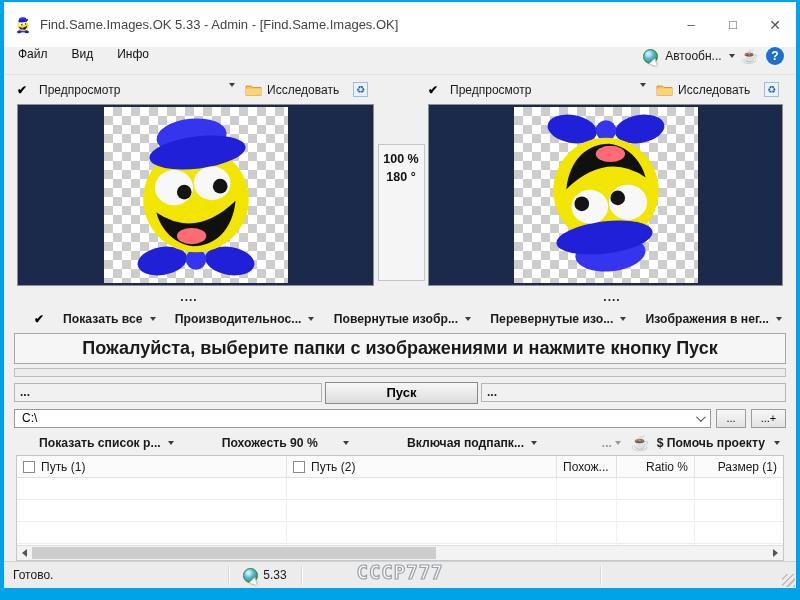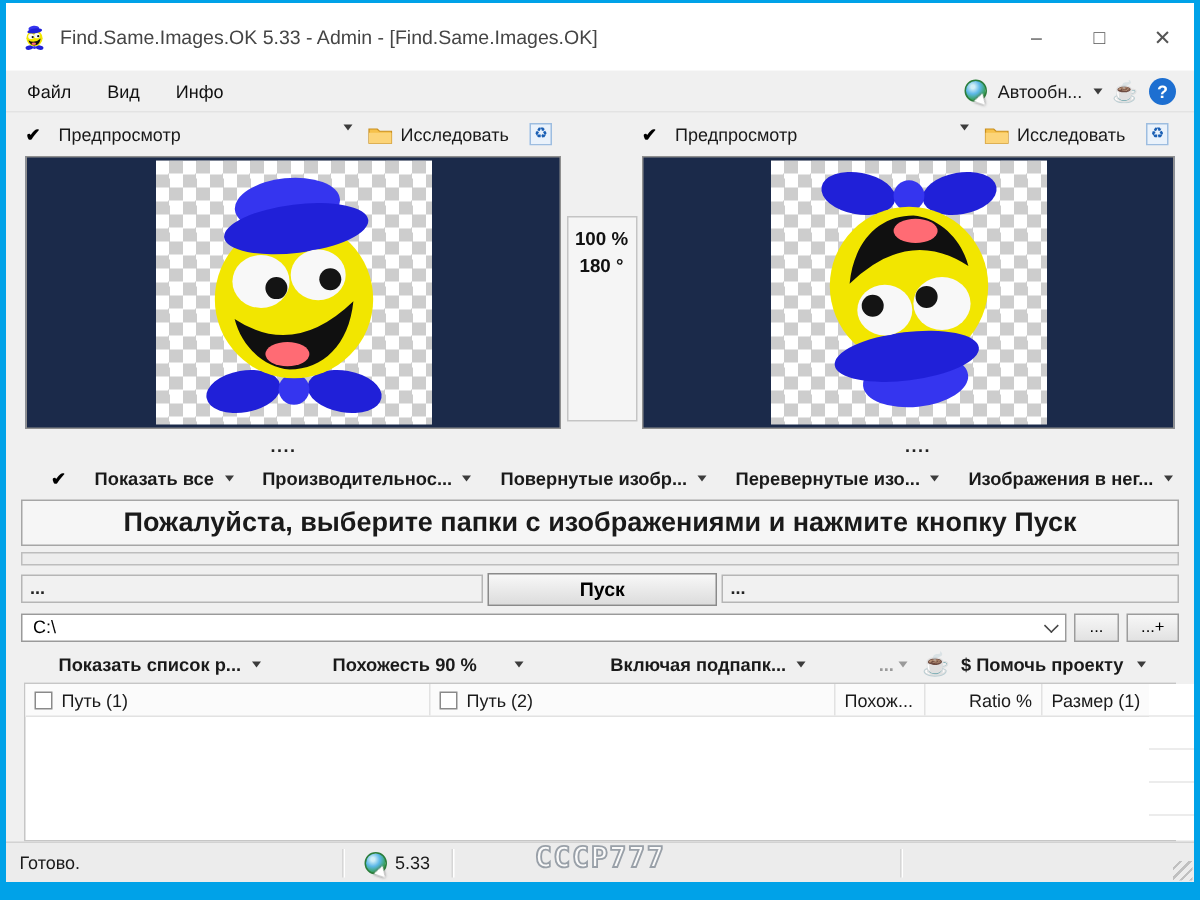--- a/index.html
+++ b/index.html
@@ -13,21 +13,21 @@
   
   .titlebar { height:45px; background:#ffffff; display:flex; align-items:center; padding:0 0 0 10px; flex:none; }
   .appicon { width:18px; height:18px; margin-right:8px; flex:none; }
   .appicon svg { width:18px; height:18px; }
   .win-title { color:#454545; font-size:13px; white-space:nowrap; }
   .win-controls { margin-left:auto; display:flex; align-items:center; height:100%; }
   .win-btn { width:42px; text-align:center; color:#555; font-size:13px; cursor:default; line-height:28px; }
   .win-btn.close { font-size:14px; }
 
   
-  .menubar { height:28px; display:flex; align-items:center; padding:0 12px 0 14px; gap:24px;
+  .menubar { height:28px; display:flex; align-items:flex-start; padding:0 12px 0 14px; gap:24px;
              border-bottom:1px solid #e3e3e3; flex:none; }
   .menu-item { color:#111; }
   .menu-right { margin-left:auto; display:flex; align-items:center; gap:7px; }
   .globe { width:15px; height:15px; border-radius:50%; flex:none;
            background:radial-gradient(circle at 35% 30%, #cfeef7 10%, #5db8e8 38%, #2f9e41 75%, #1d7a2e 100%);
            border:1px solid #2a7d3a; position:relative; }
   .globe::after { content:""; position:absolute; right:-1px; bottom:-2px; width:0; height:0;
                   border-left:4px solid transparent; border-right:4px solid transparent;
                   border-bottom:7px solid #fff; transform:rotate(18deg); filter:drop-shadow(0 0 1px #555); }
   .tri { width:0; height:0; border-left:3.5px solid transparent; border-right:3.5px solid transparent;
@@ -94,32 +94,32 @@
   .combo { flex:1; height:19px; background:#fff; border:1px solid #9a9a9a; display:flex;
            align-items:center; padding:0 7px; }
   .combo input { border:none; outline:none; flex:1; font-family:inherit; font-size:12px; background:transparent; }
   .chev { width:7px; height:7px; border-right:1.6px solid #444; border-bottom:1.6px solid #444;
           transform:rotate(45deg) translateY(-2px); flex:none; }
   .mini-btn { height:19px; background:linear-gradient(#f7f7f7,#e2e2e2); border:1px solid #9c9c9c;
               font-size:11px; font-family:inherit; line-height:15px; }
   .mini-btn.b1 { width:30px; } .mini-btn.b2 { width:35px; }
 
   
-  .options-row { height:25px; display:flex; align-items:center; padding:0 32px 0 35px;
+  .options-row { height:25px; display:flex; align-items:center; padding:0 16px 0 35px;
                  font-weight:bold; font-size:12.2px; flex:none; white-space:nowrap;justify-content:center; }
   .o-item { display:flex; align-items:center; gap:7px; }
   .o-sim { margin-left:48px; } .o-sub { margin-left:58px; }
   .o-spacer { flex:1; }
   .o-more { color:#9a9a9a; display:flex; align-items:center; gap:3px; margin-right:10px; }
   .o-coffee { font-size:15px; color:#6b5b4a; margin-right:7px; }
   .o-donate { display:flex; align-items:center; gap:9px; }
 
   
   .table-wrap { flex:1; margin:0 12px; border:1px solid #c6c6c6; background:#fff;
-                display:flex; flex-direction:row; min-height:0; }
+                display:flex; flex-direction:column; min-height:0; }
   .thead { display:flex; height:22px; background:#fbfbfb; border-bottom:1px solid #e2e2e2;
            flex:none; align-items:stretch; }
   .th { display:flex; align-items:center; padding:0 6px; border-right:1px solid #e2e2e2; }
   .th.num { justify-content:flex-end; }
   .th:last-child { border-right:none; }
   .w1 { width:270px; flex:none; } .w2 { width:270px; flex:none; }
   .w3 { width:60px; flex:none; } .w4 { width:78px; flex:none; } .w5 { flex:1; }
   .cbx { width:12px; height:12px; border:1px solid #8a8a8a; background:#fff; margin-right:6px; flex:none; }
   .tbody { flex:1; display:flex; min-height:0; }
   .tcol { border-right:1px solid #f0f0f0;

